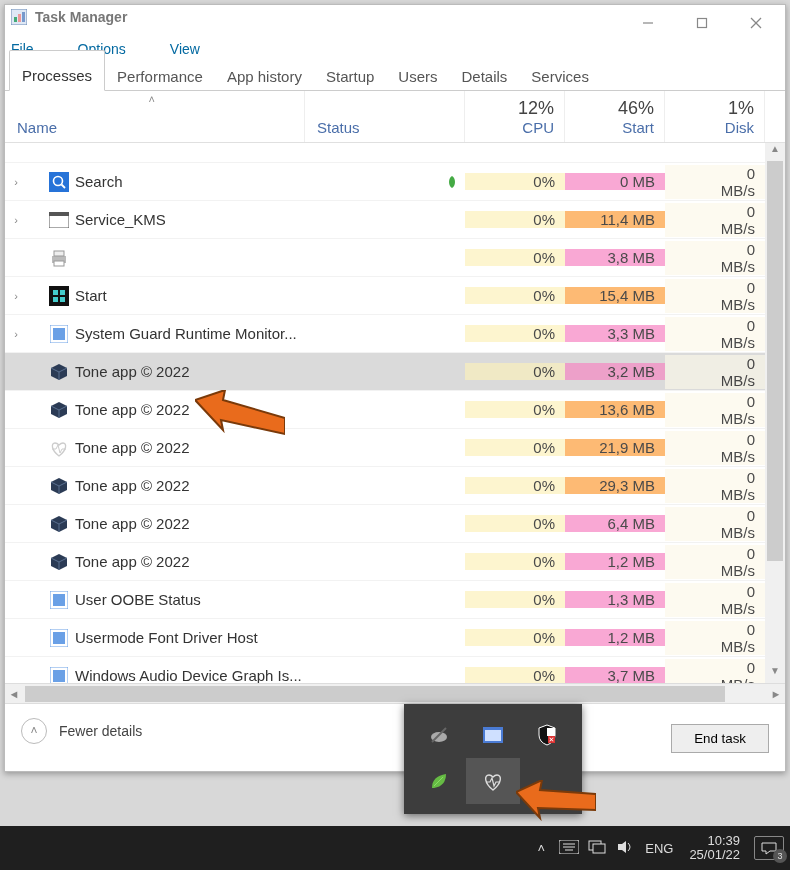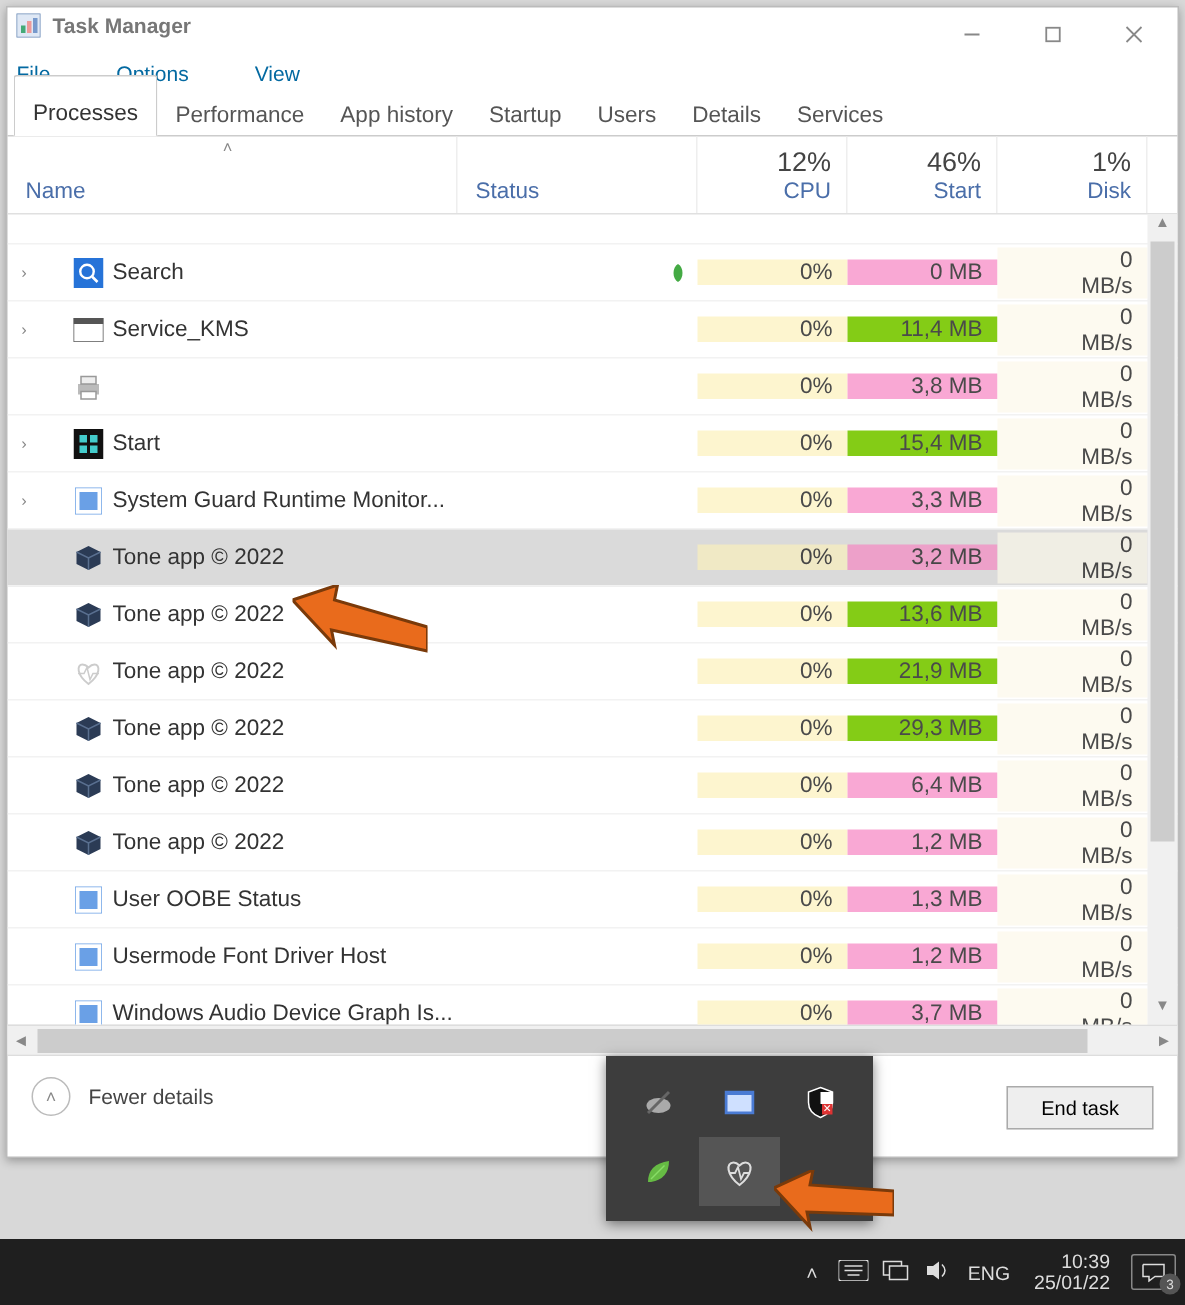--- a/index.html
+++ b/index.html
@@ -32,21 +32,21 @@
   .row.sel { background:#dadada; }
   .cell-name { width:300px; display:flex; align-items:center; gap:6px; padding-left:4px; font-size:15px; color:#333;}
   .caret { width:14px; text-align:center; color:#888; font-size:11px; }
   .caret.empty { visibility:hidden; }
   .pico { width:20px; height:20px; display:inline-flex; align-items:center; justify-content:center; font-size:14px; }
   .cell-status { width:160px; display:flex; align-items:center; justify-content:flex-end; padding-right:6px;}
   .leaf{ width:14px;height:14px; color:#3a9a3a;}
   .cell-num { width:100px; text-align:right; padding-right:10px; font-size:15px; color:#4a4a4a; }
   .cell-num.cpu { background:#fdf5cf; }
   .cell-num.mem { background:#f9a8d4; }
-  .cell-num.mem.hot { background:#84cc16; }
+  .cell-num.mem.hot { background:#fdba74; }
   .cell-num.disk { background:#fdfaf0;padding-left:48px; }
   .row.sel .cell-num { filter:brightness(0.95);}
   .clip .cell-num { position:relative; }
   .clip .cell-num::after{ content:""; position:absolute; left:0;right:0;bottom:-1px; height:1px; background:#f2f2f2;}
   .row.clip { height:20px; overflow:hidden;}
   .row.clip .cell-name, .row.clip .cell-status{ visibility:hidden;}
   .row.clip .cell-num{ align-items:flex-start; display:flex; justify-content:flex-end; padding-top:0; line-height:0; overflow:hidden;}
   .hscroll { height:20px; background:#f0f0f0; border-top:1px solid #ddd; display:flex; align-items:center;}
   .hscroll .thumb{ height:16px; width:700px; background:#ccc; margin-left:2px;}
   .hscroll .ar{ width:18px; text-align:center; color:#888; font-size:11px;}

